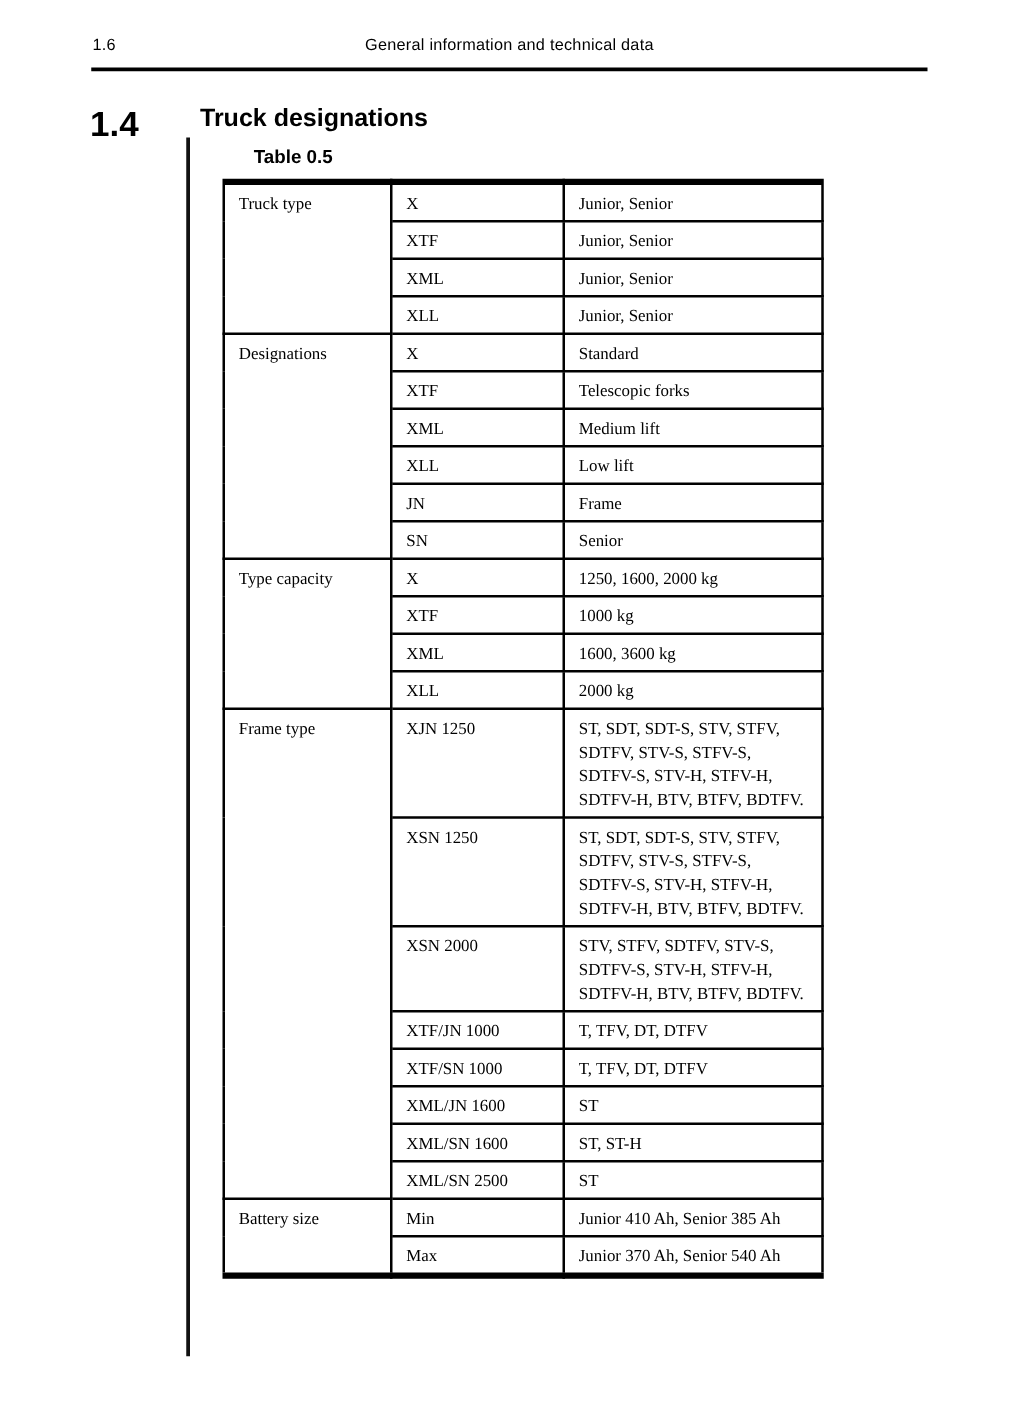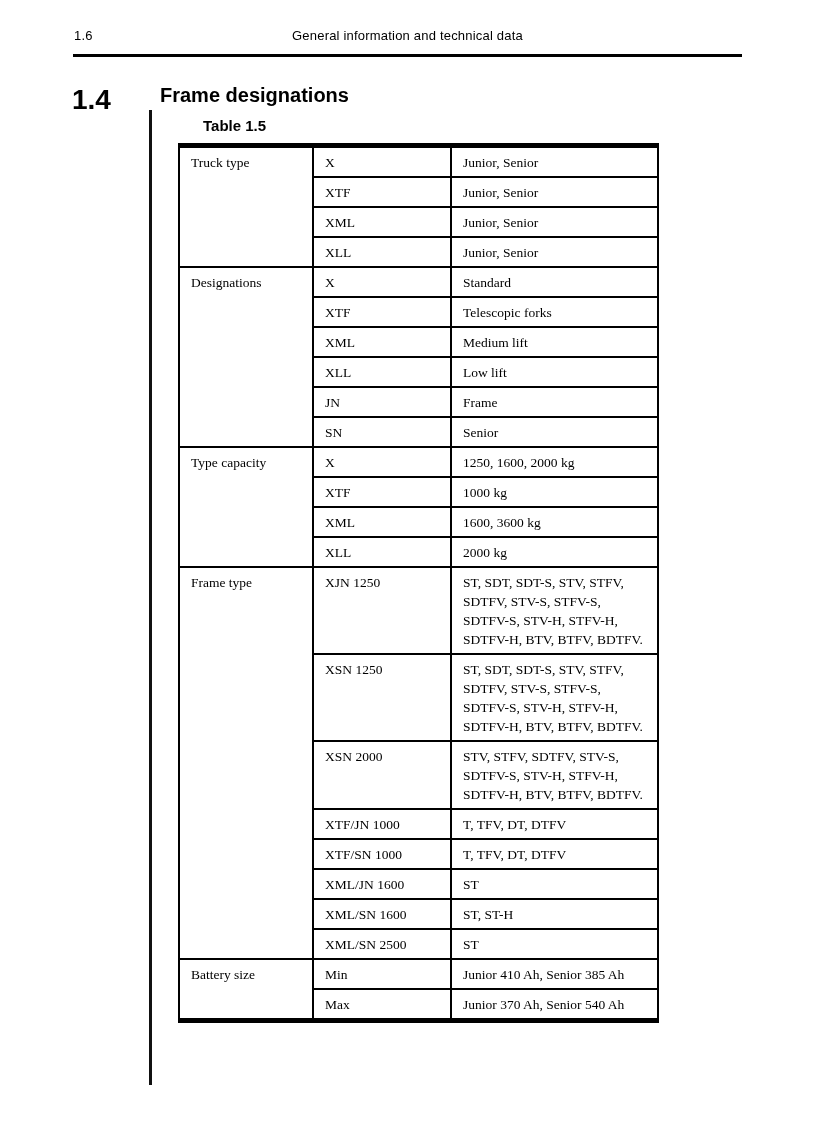--- a/index.html
+++ b/index.html
@@ -109,25 +109,25 @@
 
 <div class="page">
 
   <div>
     <span class="header-pagenum">1.6</span>
     <span class="header-title">General information and technical data</span>
     <div class="header-rule"></div>
   </div>
 
   <span class="section-number">1.4</span>
-  <span class="section-title">Frame designations</span>
+  <span class="section-title">Truck designations</span>
 
   <div class="content-vrule"></div>
 
-  <span class="table-caption">Table 1.5</span>
+  <span class="table-caption">Table 0.5</span>
 
   <div class="table-wrap">
     <table class="type-table">
       <colgroup>
         <col class="c1">
           <col class="c2">
           <col class="c3">
       </colgroup>
       <tbody id="table-body">
           <tr>

